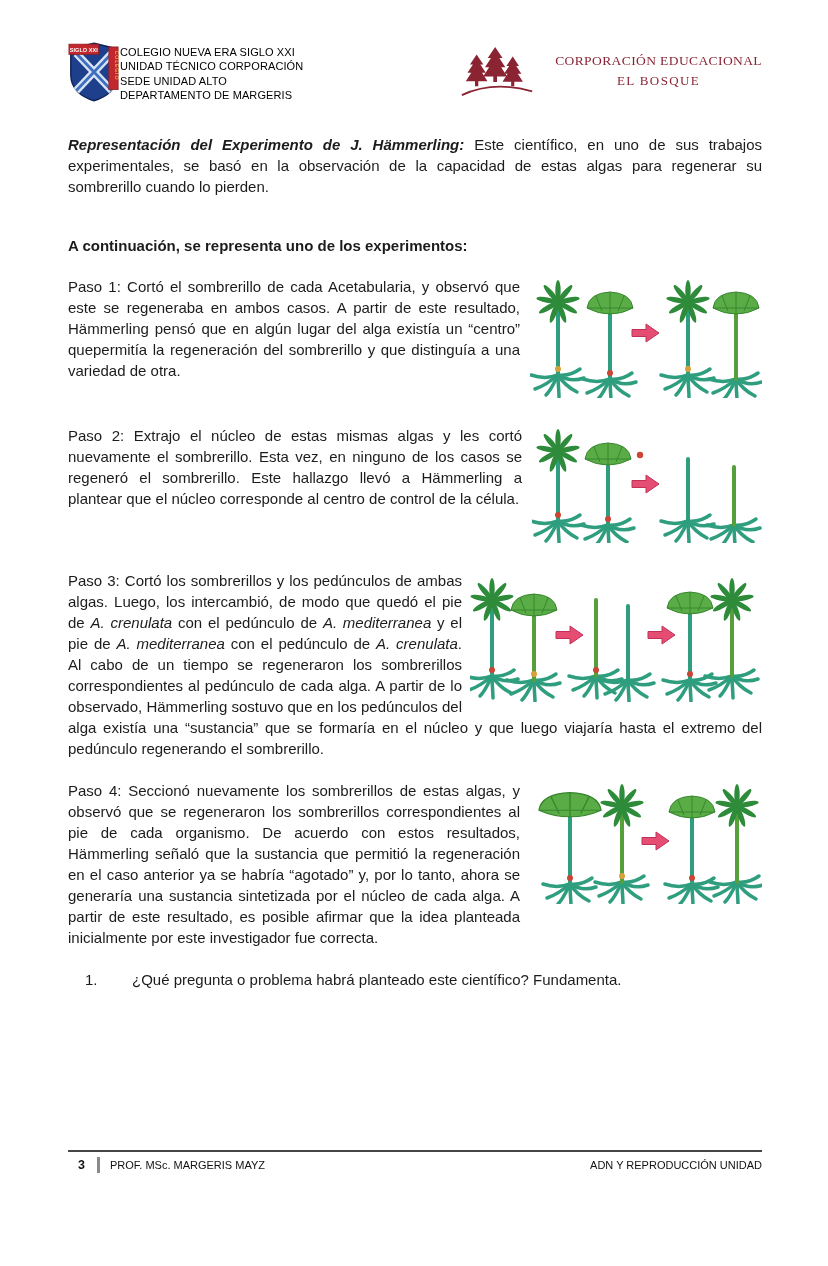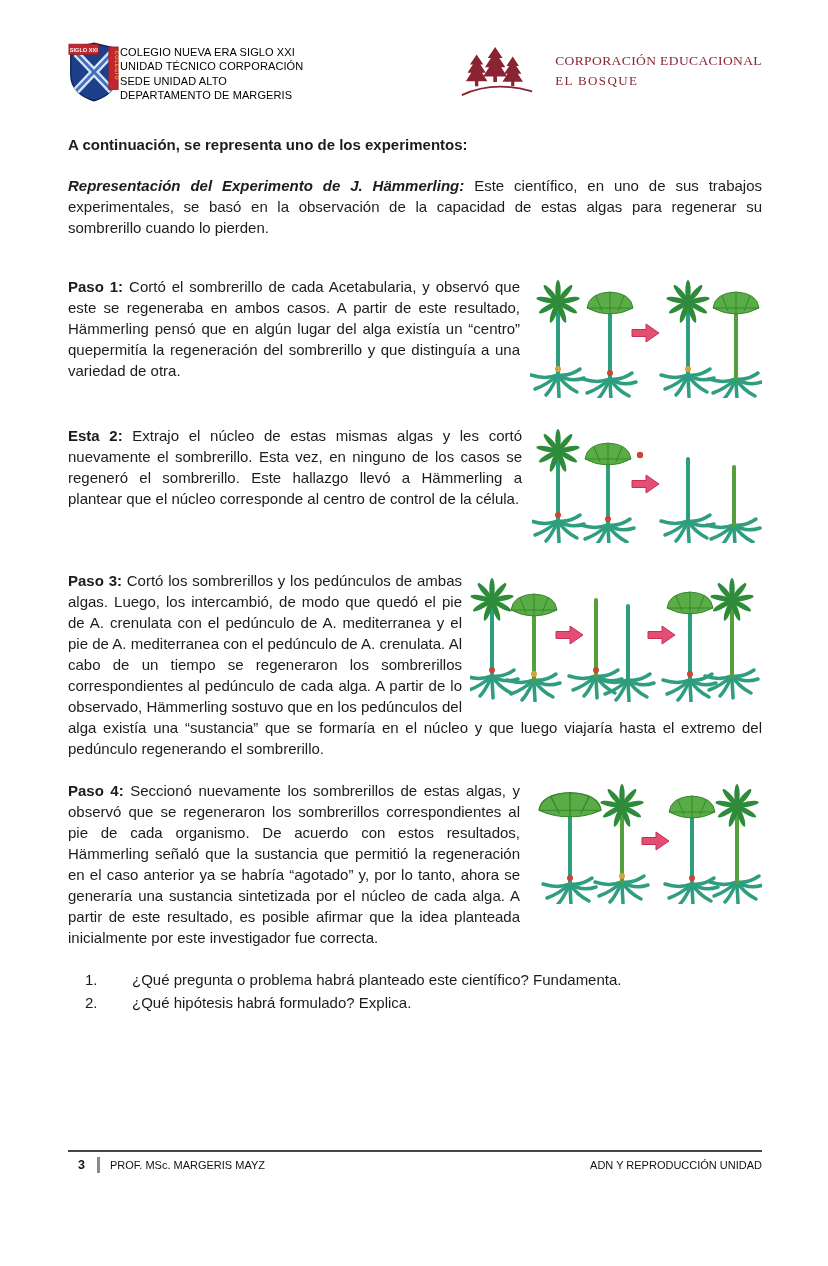--- a/index.html
+++ b/index.html
@@ -6,27 +6,27 @@
   body{width:828px;height:1266px;background:#ffffff;font-family:"Liberation Sans","DejaVu Sans",sans-serif;color:#1c1c1c;position:relative;overflow:hidden}
   .page{position:relative;width:828px;height:1266px;padding:40px 66px 0 68px;box-sizing:border-box}
 
   
   .header{display:flex;justify-content:space-between;align-items:flex-start;margin-bottom:30px}
   .school{display:flex;align-items:center}
   .school-lines{font-size:11px;line-height:14.5px;letter-spacing:.1px;padding-top:3px;color:#000}
   .corp{display:flex;align-items:center;gap:21px;padding-top:2px}
   .corp-text{color:#8a2433;font-family:"Liberation Serif","DejaVu Serif",serif}
   .corp-line1{font-size:13.5px;letter-spacing:.4px}
-  .corp-line2{font-size:13px;text-align:left;letter-spacing:1.4px;margin-top:4px}
+  .corp-line2{font-size:13px;text-align:center;letter-spacing:1.4px;margin-top:4px}
 
   
   .body-text{font-size:15px;line-height:21px;text-align:justify;margin:0}
-  .b{font-weight:bold}
+  .b{font-weight:normal}
   .bi{font-weight:bold;font-style:italic}
-  .it{}
+  .it{font-style:italic}
   .intro{margin-bottom:38px}
   .subtitle{margin-bottom:20px;text-align:left;font-weight:bold}
   .step{overflow:hidden;margin-bottom:21px}
   .figure{float:right;margin-left:10px;margin-bottom:2px}
   .activity{margin-top:2px;margin-bottom:26px}
   .questions{margin-top:13px}
   .question{margin-bottom:2px}
   .q-num{display:inline-block;width:47px;margin-left:17px}
 
   
@@ -122,25 +122,25 @@
         <use href="#sym-tree" transform="translate(57,33) scale(0.85)"></use>
         <path d="M2,56 Q36,40 78,52" stroke="#8a2433" stroke-width="2" fill="none"></path>
       </svg>
       <div class="corp-text">
         <div class="corp-line1">CORPORACIÓN EDUCACIONAL</div>
         <div class="corp-line2">EL BOSQUE</div>
       </div>
     </div>
   </div>
 
-  <p class="body-text subtitle">A continuación, se representa uno de los experimentos:</p>
-
   <p class="body-text intro">
     <span class="bi">Representación del Experimento de J. Hämmerling:</span><span> Este científico, en uno de sus trabajos experimentales, se basó en la observación de la capacidad de estas algas para regenerar su sombrerillo cuando lo pierden.</span>
   </p>
+
+  <p class="body-text subtitle">A continuación, se representa uno de los experimentos:</p>
 
   <div class="step">
     <div class="figure">
       <svg width="232" height="122" viewBox="0 0 232 122">
         <use href="#sym-base" transform="translate(28,99)"></use>
         <line class="stalk-teal" x1="28" y1="99" x2="28" y2="32"></line>
         <use href="#sym-starcap" transform="translate(28,26)"></use>
         <circle cx="28" cy="93" r="3" fill="#d8a13a"></circle>
         <use href="#sym-base" transform="translate(80,103)"></use>
         <line class="stalk-teal" x1="80" y1="103" x2="80" y2="36"></line>
@@ -174,21 +174,21 @@
         <circle cx="76" cy="94" r="3" fill="#cc4433"></circle>
         <circle cx="108" cy="30" r="3.2" fill="#cc4433"></circle>
         <use href="#sym-arrow" transform="translate(100,50)"></use>
         <use href="#sym-base" transform="translate(156,96)"></use>
         <line class="stalk-teal" x1="156" y1="96" x2="156" y2="34"></line>
         <use href="#sym-base" transform="translate(202,100)"></use>
         <line class="stalk-green" x1="202" y1="100" x2="202" y2="42"></line>
       </svg>
     </div>
     <p class="body-text">
-      <span class="b">Esta 2:</span><span> Extrajo el núcleo de estas mismas algas y les cortó nuevamente el sombrerillo. Esta vez, en ninguno de los casos se regeneró el sombrerillo. Este hallazgo llevó a Hämmerling a plantear que el núcleo corresponde al centro de control de la célula.</span>
+      <span class="b">Paso 2:</span><span> Extrajo el núcleo de estas mismas algas y les cortó nuevamente el sombrerillo. Esta vez, en ninguno de los casos se regeneró el sombrerillo. Este hallazgo llevó a Hämmerling a plantear que el núcleo corresponde al centro de control de la célula.</span>
     </p>
   </div>
 
   <div class="step">
     <div class="figure" style="margin-left:8px">
       <svg width="292" height="132" viewBox="0 0 292 132">
         <use href="#sym-base" transform="translate(22,106)"></use>
         <line class="stalk-teal" x1="22" y1="106" x2="22" y2="36"></line>
         <use href="#sym-starcap" transform="translate(22,30)"></use>
         <circle cx="22" cy="100" r="3" fill="#cc4433"></circle>
@@ -241,23 +241,20 @@
     <p class="body-text">
       <span class="b">Paso 4:</span><span> Seccionó nuevamente los sombrerillos de estas algas, y observó que se regeneraron los sombrerillos correspondientes al pie de cada organismo. De acuerdo con estos resultados, Hämmerling señaló que la sustancia que permitió la regeneración en el caso anterior ya se habría “agotado” y, por lo tanto, ahora se generaría una sustancia sintetizada por el núcleo de cada alga. A partir de este resultado, es posible afirmar que la idea planteada inicialmente por este investigador fue correcta.</span>
     </p>
   </div>
 
 
   <div class="questions">
     <p class="body-text question">
       <span class="q-num">1.</span><span>¿Qué pregunta o problema habrá planteado este científico? Fundamenta.</span>
     </p>
-    <p class="body-text question">
-      <span class="q-num">2.</span><span>¿Qué hipótesis habrá formulado? Explica.</span>
-    </p>
   </div>
 
   <div class="footer">
     <span class="f-page">3</span>
     <span class="f-bar"></span>
     <span class="f-left">PROF. MSc. MARGERIS MAYZ</span>
     <span class="f-right">ADN Y REPRODUCCIÓN UNIDAD</span>
   </div>
 
 </div>

